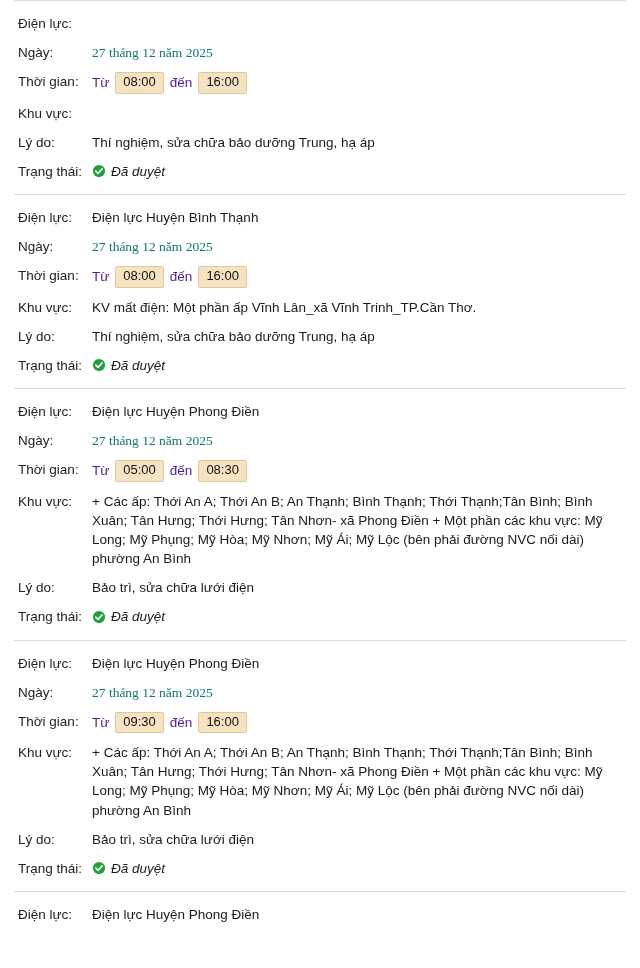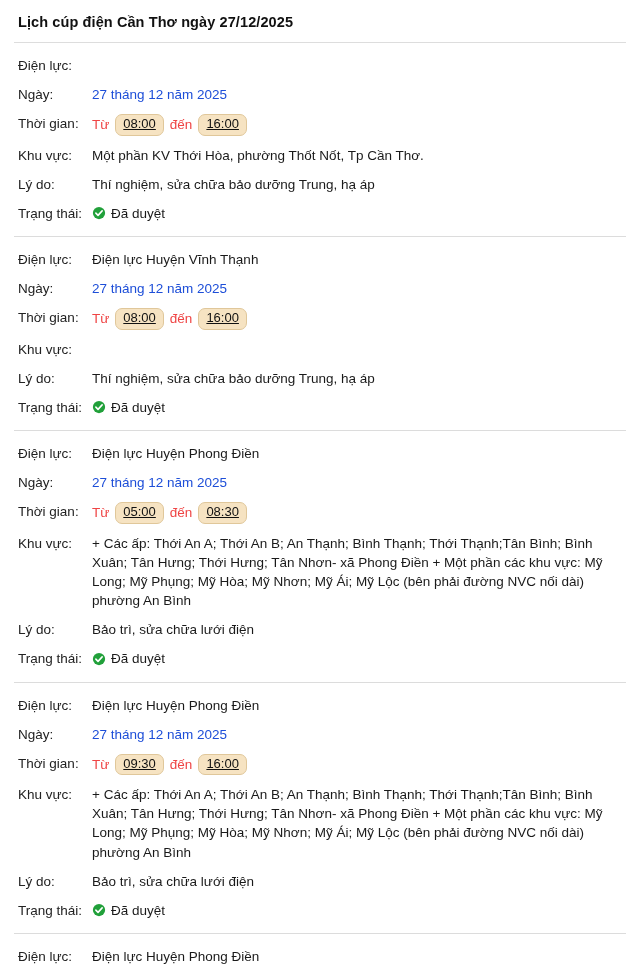--- a/index.html
+++ b/index.html
@@ -51,62 +51,62 @@
     box-sizing: border-box;
     white-space: nowrap;
   }
   .row-value {
     flex: 1 1 auto;
     color: #1a1a1a;
     padding-left: 4px;
     padding-right: 2px;
   }
   .val-date {
-    color: #1d4ed8;
+    color: #0f766e;
+    font-family: Liberation Serif, serif;
   }
   .time-wrap {
     display: flex;
     align-items: center;
     gap: 6px;
     flex-wrap: wrap;
   }
   .time-chip {
     display: inline-block;
     background: #f6e3c2;
     border: 1px solid #e0c79a;
-    border-radius: 7px;
+    border-radius: 2px;
     color: #111111;
     padding: 1px 7px 2px 7px;
     font-size: 13px;
     line-height: 1.25;
-    text-decoration: underline;
   }
   .time-word {
-    color: #ef4444;
+    color: #4c1d95;
   }
   .status {
     display: flex;
     align-items: center;
     gap: 5px;
   }
   .check-icon {
     display: inline-flex;
     width: 14px;
     height: 14px;
     flex: 0 0 14px;
   }
   .status-text {
     color: #1a1a1a;
+    font-style: italic;
   }
 </style>
 </head>
 <body>
 
 <div class="page">
-  <div class="page-title">Lịch cúp điện Cần Thơ ngày 27/12/2025</div>
   <div class="title-divider"></div>
 
   <div id="outage-list">
   <div class="outage-block">
     <div class="row">
       <div class="row-label">Điện lực:</div>
     </div>
     <div class="row">
       <div class="row-label">Ngày:</div>
       <div class="row-value val-date">27 tháng 12 năm 2025</div>
@@ -117,21 +117,20 @@
         <div class="time-wrap">
           <span class="time-word">Từ</span>
           <span class="time-chip">08:00</span>
           <span class="time-word">đến</span>
           <span class="time-chip">16:00</span>
         </div>
       </div>
     </div>
     <div class="row">
       <div class="row-label">Khu vực:</div>
-      <div class="row-value">Một phần KV Thới Hòa, phường Thốt Nốt, Tp Cần Thơ.</div>
     </div>
     <div class="row">
       <div class="row-label">Lý do:</div>
       <div class="row-value">Thí nghiệm, sửa chữa bảo dưỡng Trung, hạ áp</div>
     </div>
     <div class="row">
       <div class="row-label">Trạng thái:</div>
       <div class="row-value">
         <div class="status">
           <span class="check-icon">
@@ -142,39 +141,40 @@
           </span>
           <span class="status-text">Đã duyệt</span>
         </div>
       </div>
     </div>
   </div>
 <div class="block-divider"></div>
   <div class="outage-block">
     <div class="row">
       <div class="row-label">Điện lực:</div>
-      <div class="row-value">Điện lực Huyện Vĩnh Thạnh</div>
+      <div class="row-value">Điện lực Huyện Bình Thạnh</div>
     </div>
     <div class="row">
       <div class="row-label">Ngày:</div>
       <div class="row-value val-date">27 tháng 12 năm 2025</div>
     </div>
     <div class="row">
       <div class="row-label">Thời gian:</div>
       <div class="row-value">
         <div class="time-wrap">
           <span class="time-word">Từ</span>
           <span class="time-chip">08:00</span>
           <span class="time-word">đến</span>
           <span class="time-chip">16:00</span>
         </div>
       </div>
     </div>
     <div class="row">
       <div class="row-label">Khu vực:</div>
+      <div class="row-value">KV mất điện: Một phần ấp Vĩnh Lân_xã Vĩnh Trinh_TP.Cần Thơ.</div>
     </div>
     <div class="row">
       <div class="row-label">Lý do:</div>
       <div class="row-value">Thí nghiệm, sửa chữa bảo dưỡng Trung, hạ áp</div>
     </div>
     <div class="row">
       <div class="row-label">Trạng thái:</div>
       <div class="row-value">
         <div class="status">
           <span class="check-icon">

